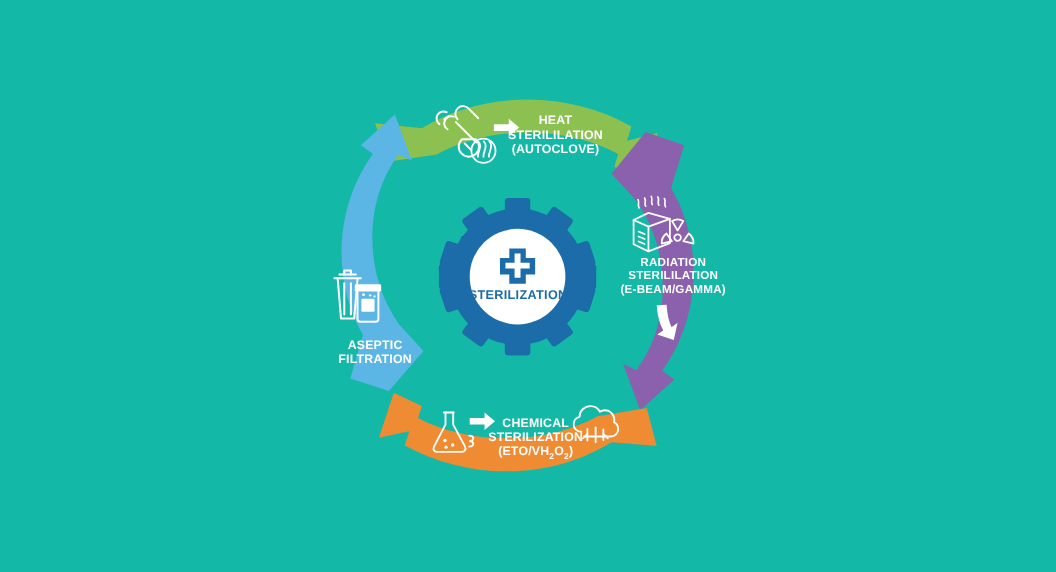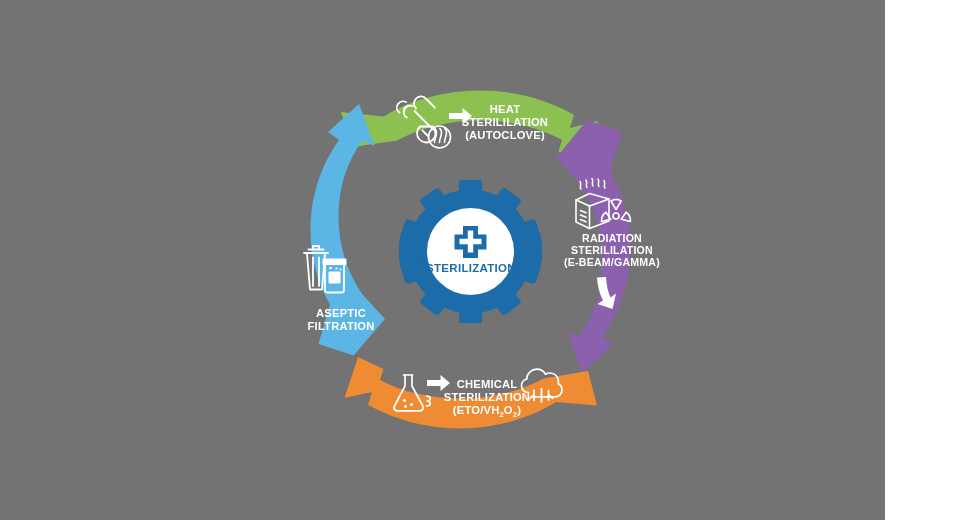--- a/index.html
+++ b/index.html
@@ -8,23 +8,23 @@
     background: #ffffff;
   }
   body {
     width: 960px;
     height: 520px;
     overflow: hidden;
     font-family: "Liberation Sans", sans-serif;
   }
   #canvas {
     position: relative;
-    width: 885px;
+    width: 960px;
     height: 520px;
-    background: #737373;
+    background: #14b8a6;
   }
   #diagram {
     position: absolute;
     left: 0;
     top: 0;
     width: 960px;
     height: 520px;
   }
   .seg-label {
     font-family: "Liberation Sans", sans-serif;

